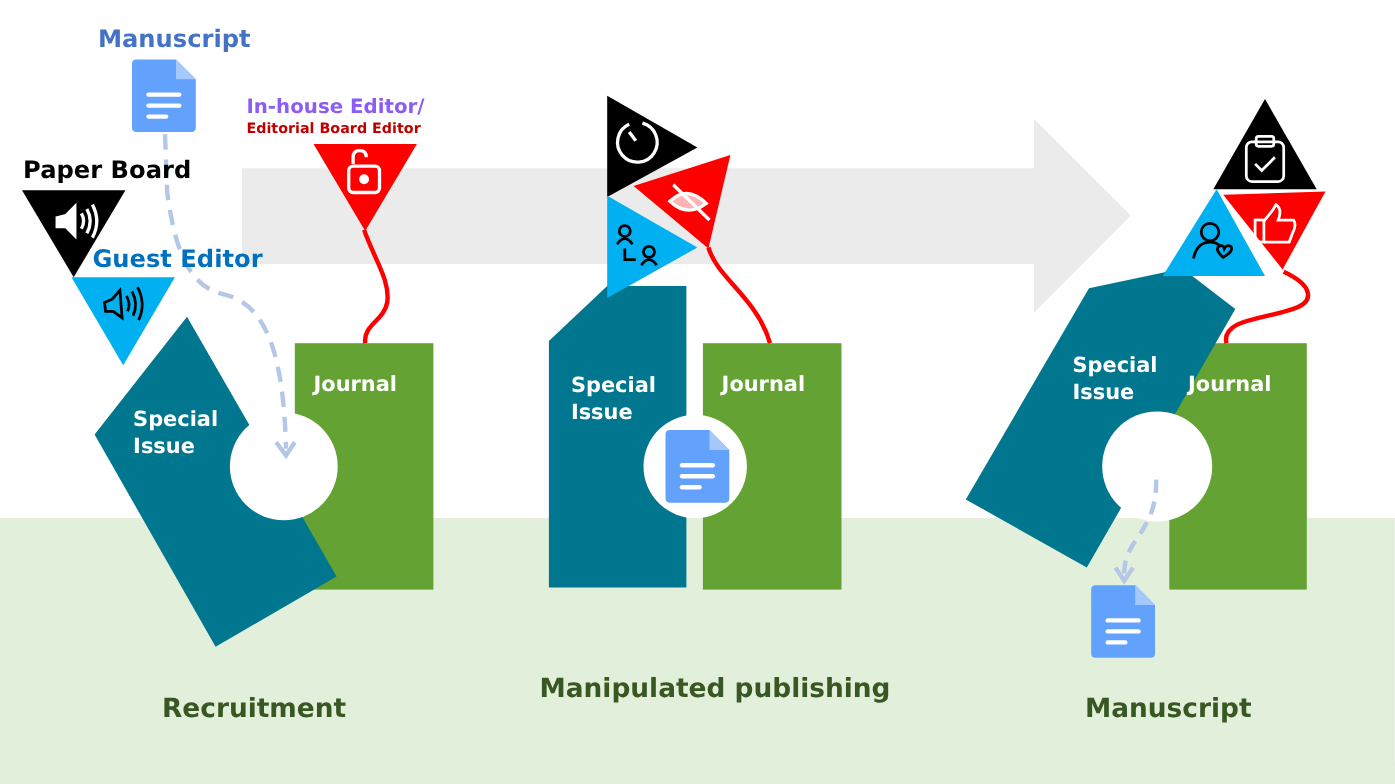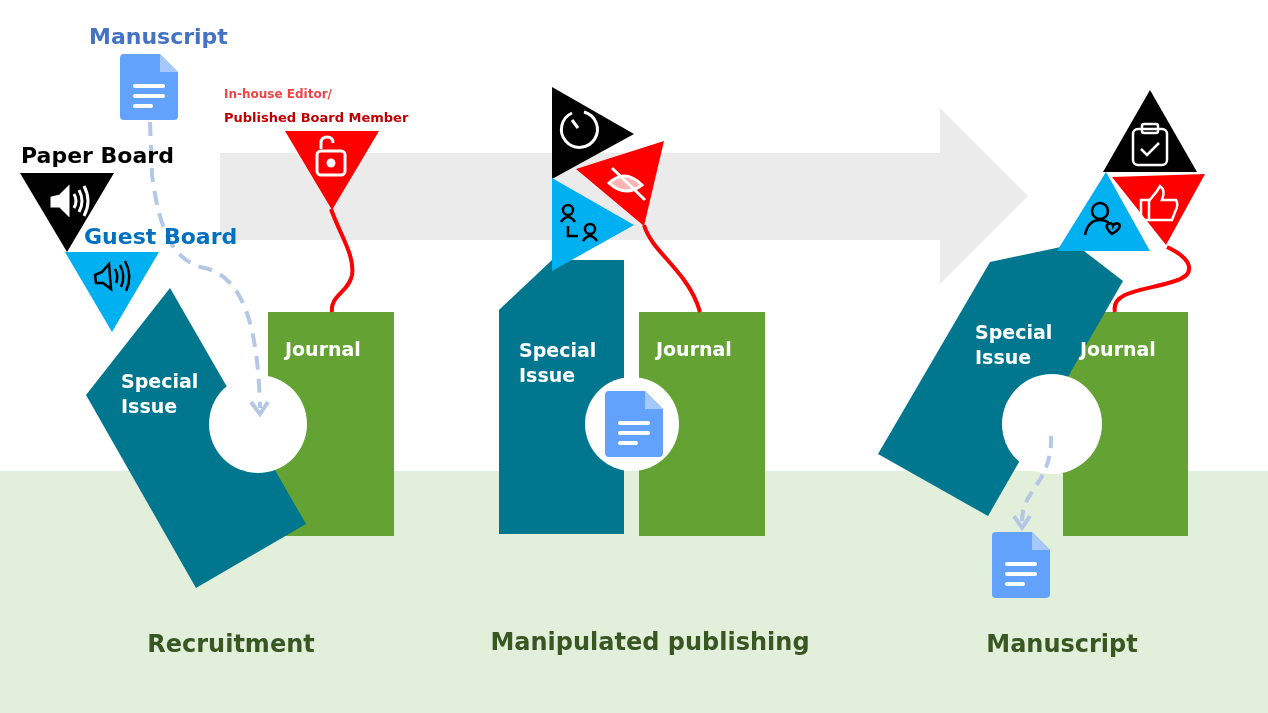--- a/index.html
+++ b/index.html
@@ -136,39 +136,39 @@
     <g fill="none" stroke="#000000" stroke-width="2.5">
       <circle cx="1100" cy="211" r="8"></circle>
       <path d="M1085,235 Q1088,220 1100,220 Q1106,220 1110,224"></path>
       <path d="M1112,234 Q1104,227 1108,224 Q1112,222 1113,226 Q1115,222 1119,224 Q1122,228 1112,234 Z"></path>
     </g>
   </g>
 </svg>
 
 <div class="lbl role" style="left:89px; top:24px; color:#4472c4;">Manuscript</div>
 <div class="lbl role" style="left:21px; top:143px; color:#000000;">Paper Board</div>
-<div class="lbl role" style="left:84px; top:224px; color:#0070c0;">Guest Board</div>
-<div class="lbl" style="left:224px; top:87px; color:#ef4444; font-size:12px;">In-house Editor/</div>
-<div class="lbl" style="left:224px; top:110px; color:#c00000; font-size:13px;">Published Board Member</div>
+<div class="lbl role" style="left:84px; top:224px; color:#0070c0;">Guest Editor</div>
+<div class="lbl" style="left:224px; top:87px; color:#8b5cf6; font-size:18px;">In-house Editor/</div>
+<div class="lbl" style="left:224px; top:110px; color:#c00000; font-size:13px;">Editorial Board Editor</div>
 
 <div class="box-lbl" style="left:121px; top:369px;">
   <div>Special</div>
   <div>Issue</div>
 </div>
 <div class="box-lbl" style="left:285px; top:337px;">Journal</div>
 
 <div class="box-lbl" style="left:519px; top:338px;">
   <div>Special</div>
   <div>Issue</div>
 </div>
 <div class="box-lbl" style="left:656px; top:337px;">Journal</div>
 
 <div class="box-lbl" style="left:975px; top:320px;">
   <div>Special</div>
   <div>Issue</div>
 </div>
 <div class="box-lbl" style="left:1080px; top:337px;">Journal</div>
 
 <div class="stage" style="left:111px; top:628px; width:240px;text-align:center;">Recruitment</div>
-<div class="stage" style="left:450px; top:610px; width:400px;margin-top:16px;">
+<div class="stage" style="left:450px; top:610px; width:400px;">
   <div>Manipulated publishing</div>
 </div>
 <div class="stage" style="left:962px; top:628px; width:200px;">Manuscript</div>
 
 </body></html>

